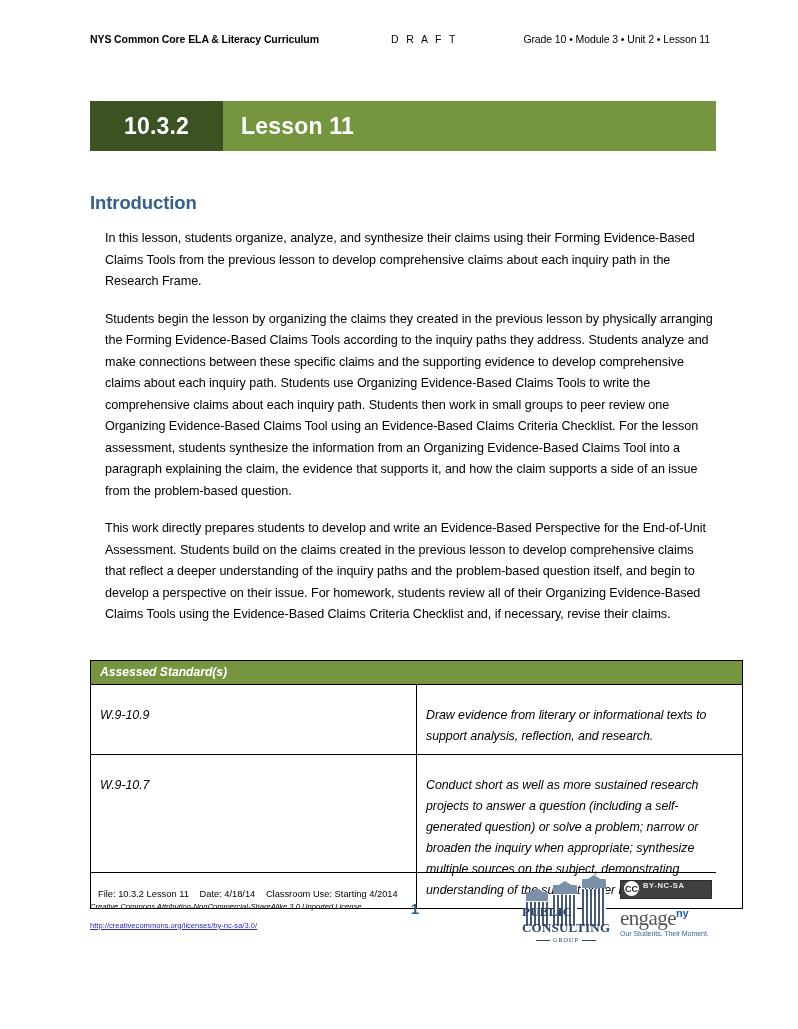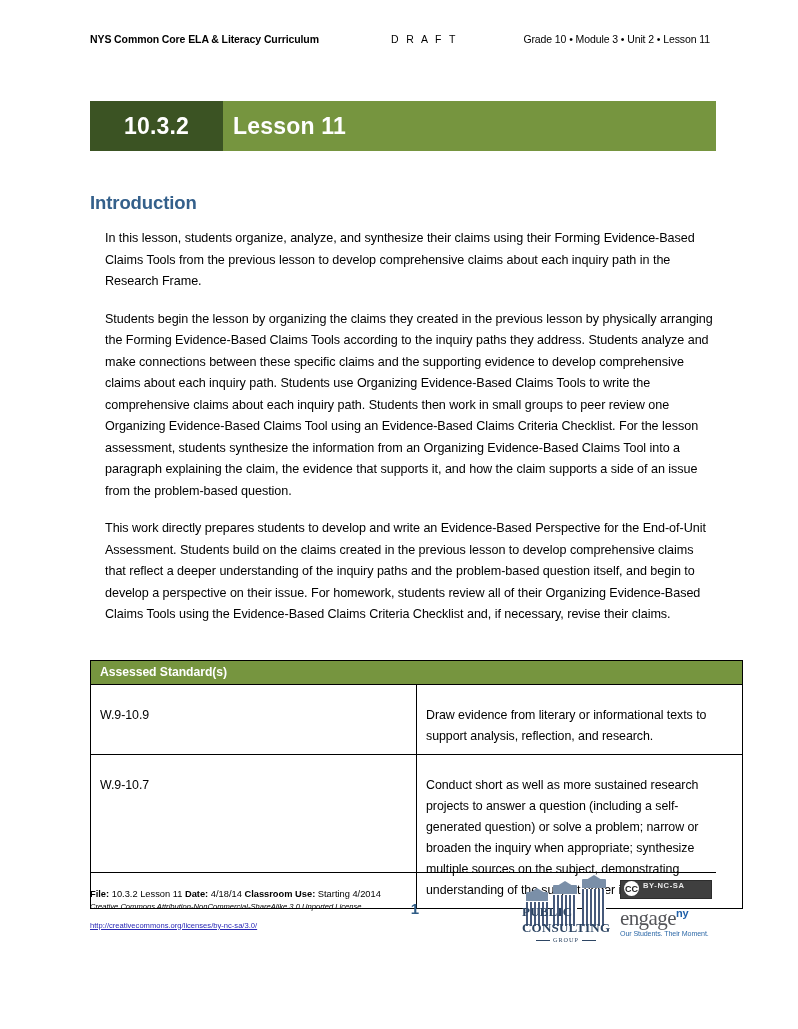--- a/index.html
+++ b/index.html
@@ -70,21 +70,21 @@
     letter-spacing: 0.2px;
   }
   .banner-title {
     flex: 1;
     background: #76953f;
     color: #ffffff;
     font-size: 23px;
     font-weight: bold;
     display: flex;
     align-items: center;
-    padding-left: 10px;
+    padding-left: 18px;
     box-sizing: border-box;
     letter-spacing: 0.2px;
   }
 
   
   .content {
     position: absolute;
     top: 192px;
     left: 90px;
     width: 626px;
@@ -109,20 +109,21 @@
   }
   p.body-par:last-child { margin-bottom: 0; }
 
   .standards-block { margin-top: 34px; }
 
   
   table.standards-table {
     border-collapse: collapse;
     width: 653px;
     table-layout: fixed;
+    font-style: italic;
   }
   table.standards-table th.header-cell {
     background: #76953f;
     color: #ffffff;
     font-size: 12.2px;
     font-weight: bold;
     text-align: left;
     padding: 4px 9px 5px 9px;
     border: 1px solid #000000;
     letter-spacing: -0.05px;
@@ -157,21 +158,21 @@
     position: absolute;
     left: 0;
     top: 0;
     width: 330px;
   }
   .footer-line1 {
     font-size: 9.3px;
     line-height: 13px;
     white-space: nowrap;
   }
-  .footer-line1 b { font-weight: bold; }
+  .footer-line1 b { font-weight: normal; padding-left: 8px; }
   .footer-line2 {
     font-size: 7.6px;
     line-height: 12.5px;
     white-space: nowrap;
   }
   .footer-line2 .italic { font-style: italic; }
   .footer-line3 {
     font-size: 7.6px;
     font-style: italic;
     line-height: 12.5px;

